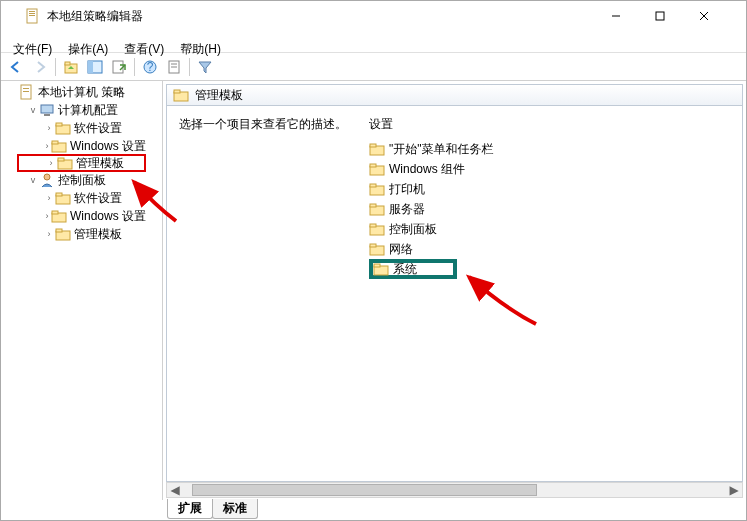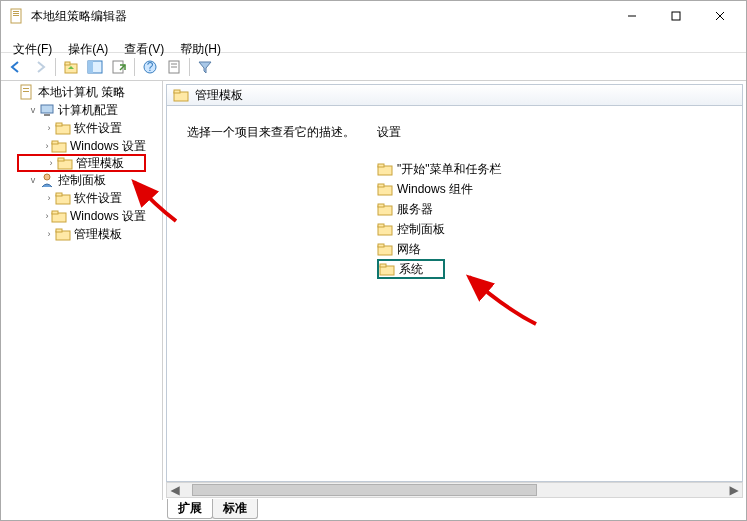--- a/index.html
+++ b/index.html
@@ -1,18 +1,18 @@
 <!DOCTYPE html>
 <html><head>
 <meta charset="utf-8">
 <style>
 * { box-sizing: border-box; margin: 0; padding: 0; font-family: "Microsoft YaHei", "Segoe UI", sans-serif; font-size: 12px; }
 body { background: #fff; width: 747px; height: 521px; overflow: hidden; position: relative; border: 1px solid #aaa; }
 
-.titlebar { height: 30px; display: flex; align-items: center; padding: 0 4px; background: #fff; }
+.titlebar { height: 30px; display: flex; align-items: center; padding: 0 20px; background: #fff; }
 .titlebar .app-icon { width: 16px; height: 16px; margin: 0 6px 0 4px; }
 .titlebar .title { flex: 1; }
 .titlebar .win-btns { display: flex; }
 .titlebar .win-btn { width: 44px; height: 28px; display: flex; align-items: center; justify-content: center; }
 
 .menubar { height: 22px; display: flex; align-items: center; padding: 0 4px; border-bottom: 1px solid #e0e0e0; }
 .menubar .menu-item { padding: 2px 8px; margin-top: 16px; }
 
 .toolbar { height: 28px; display: flex; align-items: center; padding: 0 4px; border-bottom: 1px solid #d0d0d0; gap: 2px; }
 .toolbar .tool-btn { width: 22px; height: 22px; display: flex; align-items: center; justify-content: center; border: 1px solid transparent; }
@@ -26,27 +26,27 @@
 .tree-label { }
 .highlight-box { border: 2px solid #e00000; padding: 0 2px; margin: -1px 0; }
 .tree-indent-0 { padding-left: 2px; }
 .tree-indent-1 { padding-left: 10px; }
 .tree-indent-2 { padding-left: 26px; }
 
 .right-panel { flex: 1; display: flex; flex-direction: column; position: relative; }
 .header-bar { height: 22px; background: linear-gradient(#fff,#eef2f7); border: 1px solid #c0cad6; margin: 3px 3px 0 3px; display: flex; align-items: center; padding: 0 6px; gap: 6px; }
 .header-bar .folder-ico { width: 16px; height: 16px; }
 
-.detail-body { flex: 1; display: flex; padding: 14px; border: 1px solid #c0cad6; border-top: none; margin: 0 3px 0 3px; }
+.detail-body { flex: 1; display: flex; padding: 6px; border: 1px solid #c0cad6; border-top: none; margin: 0 3px 0 3px; }
 .detail-left { width: 190px; padding: 4px 6px; }
 .detail-right { flex: 1; padding: 4px 6px; }
-.detail-right .col-head { margin-bottom: 18px; }
+.detail-right .col-head { margin-bottom: 6px; }
 .setting-row { display: flex; align-items: center; height: 20px; gap: 4px; }
 .setting-row .ico { width: 16px; height: 16px; display: inline-flex; }
-.setting-highlight { border: 2px solid #0f766e; width: 68px; align-items: center; }
+.setting-highlight { border: 4px solid #0f766e; width: 88px; align-items: center; }
 
 .tabs-strip { position: absolute; bottom: -19px; left: 4px; display: flex; }
 .tab { border: 1px solid #b0b0b0; border-top: none; background: #f4f4f4; padding: 1px 10px; border-radius: 0 0 3px 3px; margin-right: -1px; font-size: 12px; font-weight: bold; }
 .tab.active { background: #fff; }
 
 .status-strip { height: 20px; }
 
 .hscroll { height: 16px; background: #f0f0f0; border: 1px solid #d6d6d6; margin: 0 3px 2px 3px; display: flex; align-items: center; }
 .hscroll .arrow { width: 16px; height: 14px; display: flex; align-items: center; justify-content: center; color: #666; }
 .hscroll .thumb { height: 12px; background: #cfcfcf; border: 1px solid #b0b0b0; }
@@ -267,20 +267,29 @@
           <span>"开始"菜单和任务栏</span>
         </div>
         <div class="setting-row">
           <span class="ico">
               <svg width="16" height="16">
                 <rect x="1" y="5" width="14" height="9" fill="#ffe9a6" stroke="#caa33d"></rect>
                 <rect x="1" y="3" width="6" height="3" fill="#ffe9a6" stroke="#caa33d"></rect>
               </svg>
             </span>
           <span>Windows 组件</span>
+        </div>
+        <div class="setting-row">
+          <span class="ico">
+              <svg width="16" height="16">
+                <rect x="1" y="5" width="14" height="9" fill="#ffe9a6" stroke="#caa33d"></rect>
+                <rect x="1" y="3" width="6" height="3" fill="#ffe9a6" stroke="#caa33d"></rect>
+              </svg>
+            </span>
+          <span>打印机</span>
         </div>
         <div class="setting-row">
           <span class="ico">
               <svg width="16" height="16">
                 <rect x="1" y="5" width="14" height="9" fill="#ffe9a6" stroke="#caa33d"></rect>
                 <rect x="1" y="3" width="6" height="3" fill="#ffe9a6" stroke="#caa33d"></rect>
               </svg>
             </span>
           <span>服务器</span>
         </div>

